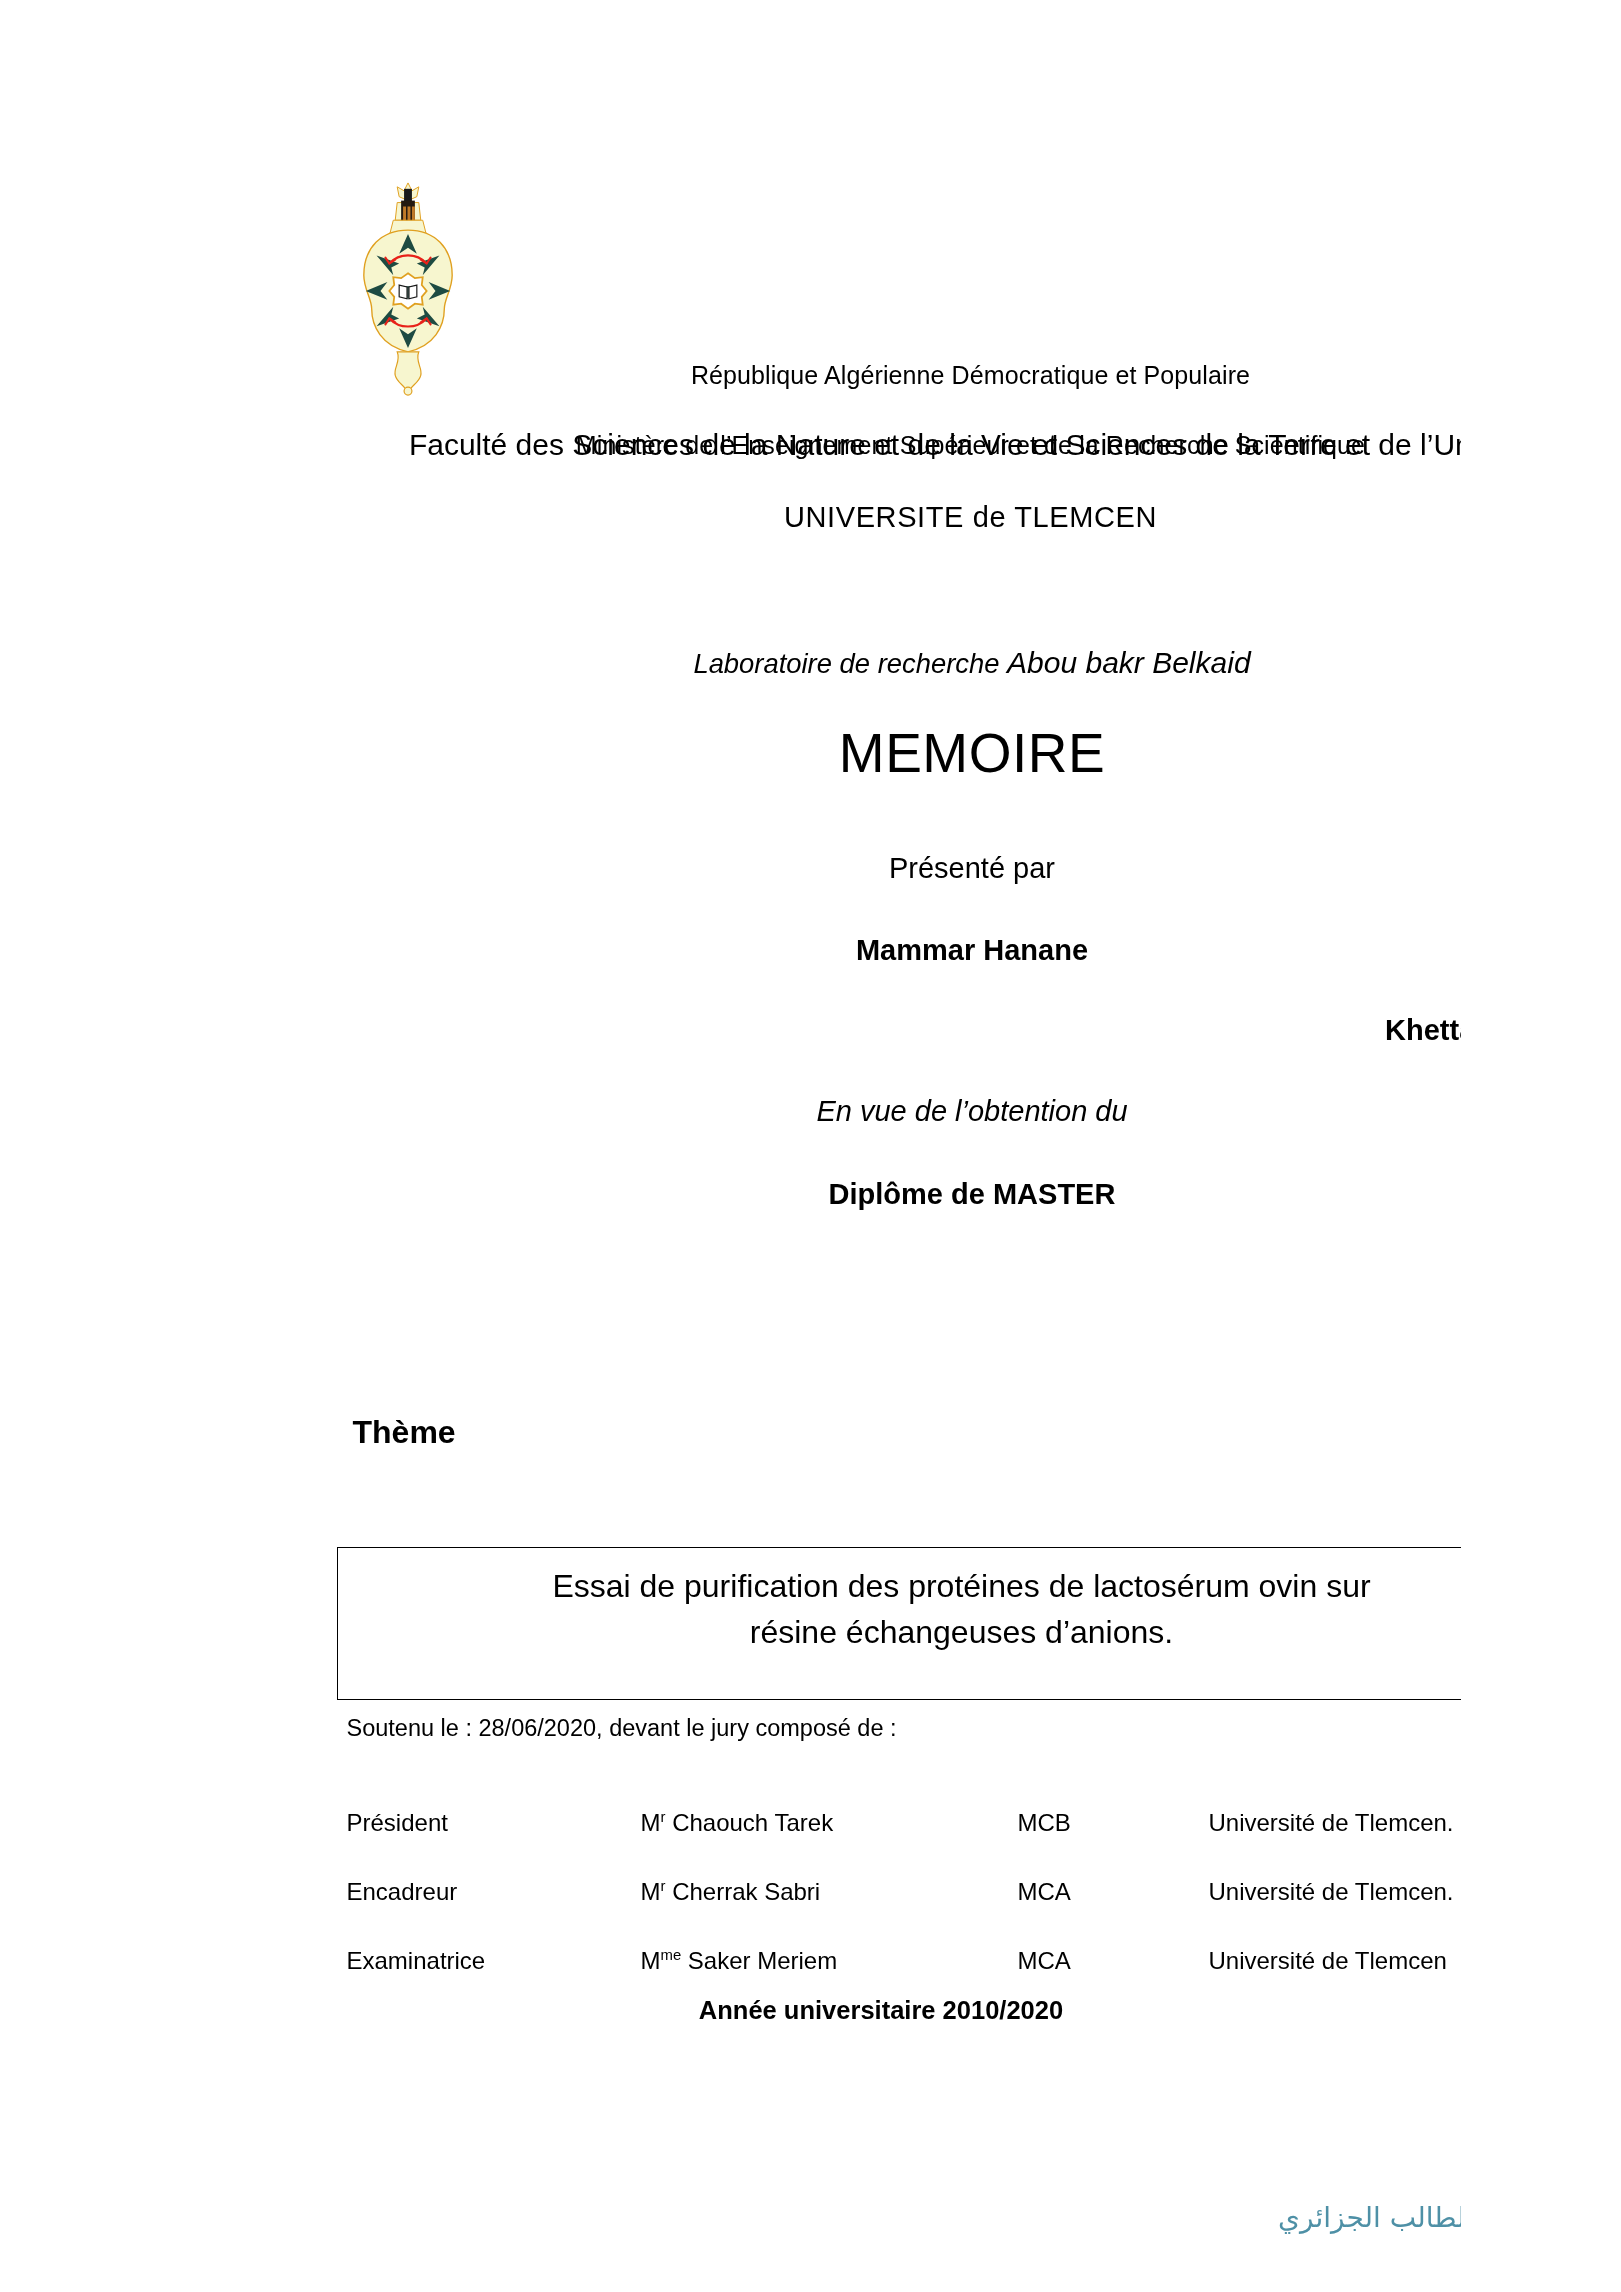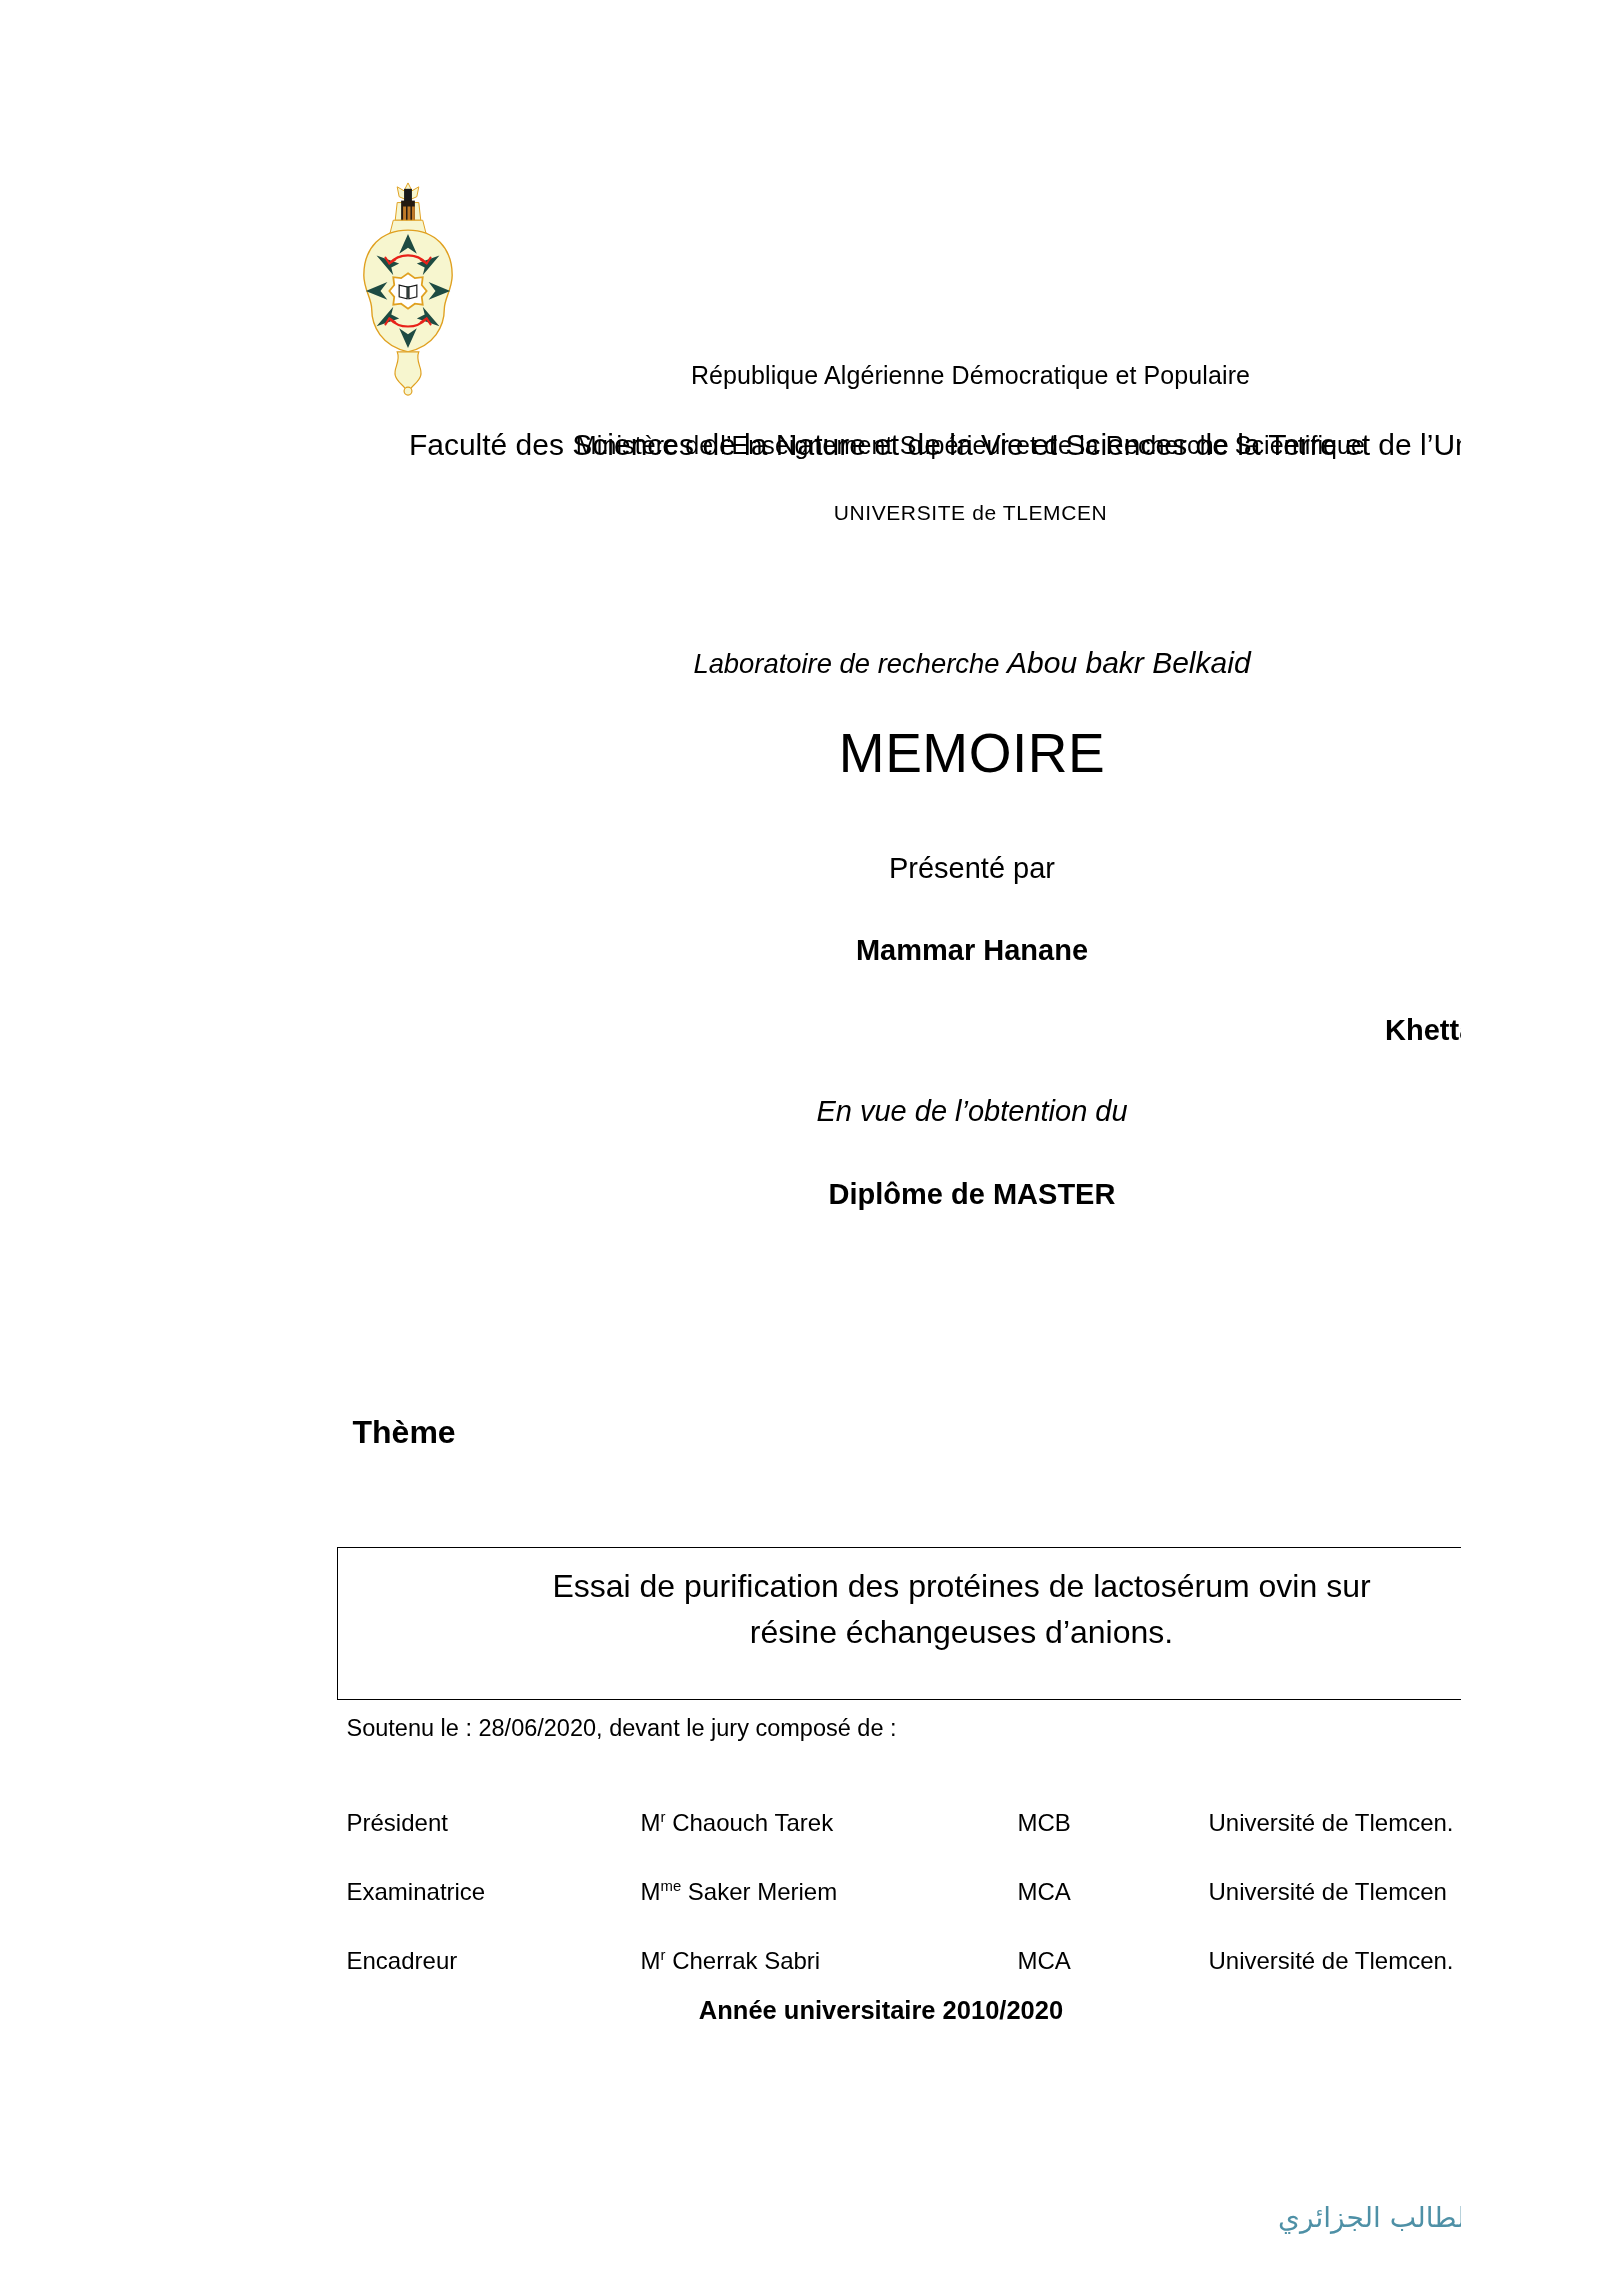--- a/index.html
+++ b/index.html
@@ -51,21 +51,21 @@
     text-align: center;
   }
   .hline-1, .hline-2 {
     font-size: 25px;
     line-height: 1.0;
     margin: 0;
     letter-spacing: 0.1px;
   }
   .hline-2 { margin-top: 45px; }
   .hline-3 {
-    font-size: 21px;
+    font-size: 29px;
     margin: 0;
     margin-top: 43px;
     letter-spacing: 0.6px;
   }
 
   
   .faculty {
     position: absolute;
     top: 412px;
     left: 211px;
@@ -416,30 +416,30 @@
 
   <table class="jury">
     <tbody>
       <tr>
         <td class="c-role">Président</td>
         <td class="c-name"><span>M</span><sup class="honor">r</sup> <span>Chaouch Tarek</span></td>
         <td class="c-grade">MCB</td>
         <td class="c-univ">Université de Tlemcen.</td>
       </tr>
       <tr>
+        <td class="c-role">Encadreur</td>
+        <td class="c-name"><span>M</span><sup class="honor">r</sup> <span>Cherrak Sabri</span></td>
+        <td class="c-grade">MCA</td>
+        <td class="c-univ">Université de Tlemcen.</td>
+      </tr>
+      <tr>
         <td class="c-role">Examinatrice</td>
         <td class="c-name"><span>M</span><sup class="honor">me</sup> <span>Saker Meriem</span></td>
         <td class="c-grade">MCA</td>
         <td class="c-univ">Université de Tlemcen</td>
-      </tr>
-      <tr>
-        <td class="c-role">Encadreur</td>
-        <td class="c-name"><span>M</span><sup class="honor">r</sup> <span>Cherrak Sabri</span></td>
-        <td class="c-grade">MCA</td>
-        <td class="c-univ">Université de Tlemcen.</td>
       </tr>
     </tbody>
   </table>
 
   <div class="annee">Année universitaire 2010/2020</div>
 
   <div class="sahla">
     <div class="sahla-arabic">المصدر الاول للطالب الجزائري</div>
     <div class="sahla-ornament">
       <svg viewBox="0 0 92 132" width="90" height="129" aria-hidden="true">

